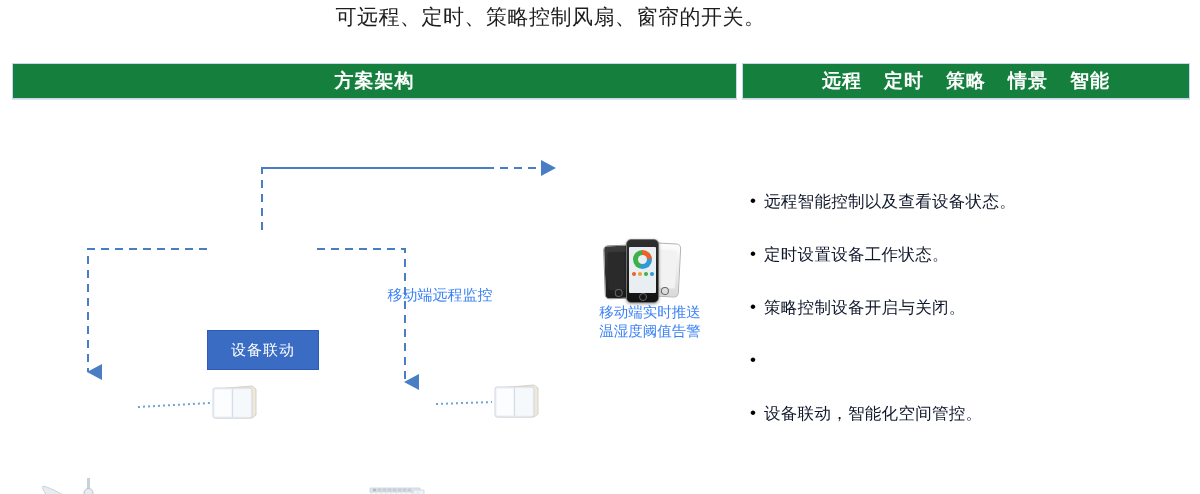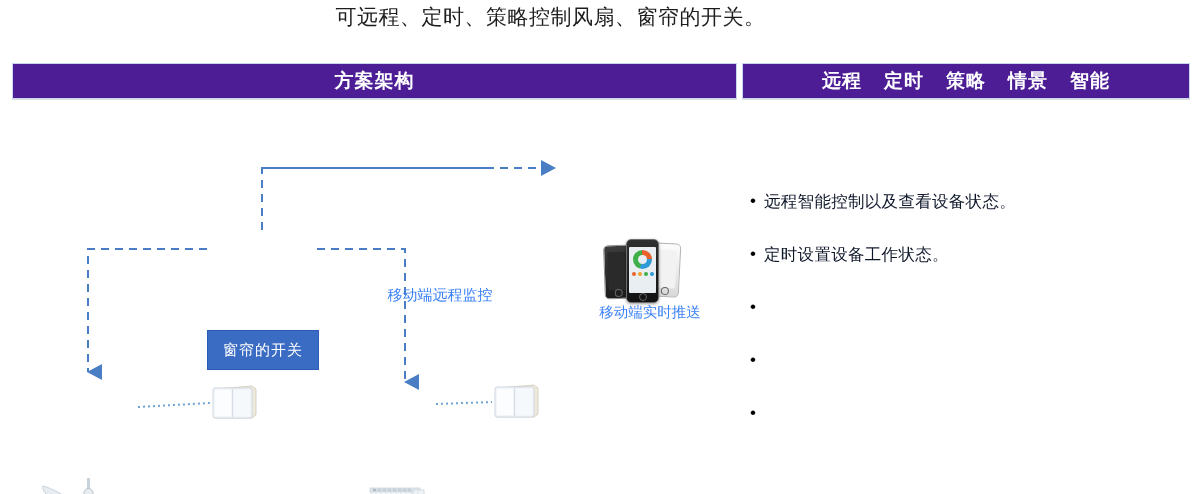--- a/index.html
+++ b/index.html
@@ -12,21 +12,21 @@
 
   
   .title{
     position:absolute;left:0;top:2px;width:1101px;text-align:center;
     font-size:21px;line-height:30px;color:#1d1d1d;letter-spacing:.5px;
   }
 
   
   .bar{
     position:absolute;top:63px;height:34px;
-    background:#4c1d95;
+    background:#15803d;
     border:1px solid #c9d6ef;
     box-shadow:0 1px 0 rgba(0,0,0,.12);
     color:#ffffff;font-size:19px;font-weight:bold;
     display:flex;align-items:center;justify-content:center;
     letter-spacing:1px;
   }
   .bar-left{left:12px;width:723px;}
   .bar-right{left:742px;width:446px;}
   .bar-right .seg{display:flex;gap:22px;}
 
@@ -113,21 +113,21 @@
 
       <path d="M207,149 L88,149 L88,272" stroke="#4a7ec4" stroke-width="2" fill="none" stroke-dasharray="8,6" marker-end="url(#ah-down)"></path>
 
       <path d="M317,149 L405,149 L405,282" stroke="#4a7ec4" stroke-width="2" fill="none" stroke-dasharray="8,6" marker-end="url(#ah-down)"></path>
 
       <path d="M138,307 L210,303" stroke="#6ea3d8" stroke-width="2" fill="none" stroke-dasharray="2,3"></path>
       <path d="M436,304 L492,302" stroke="#6ea3d8" stroke-width="2" fill="none" stroke-dasharray="2,3"></path>
     </svg>
 
     <div class="platform-box">
-      <span>窗帘的开关</span>
+      <span>设备联动</span>
     </div>
 
     <div class="lbl lbl-mobile-link">移动端远程监控</div>
 
     <div class="phones">
       <div class="phone back-l">
           <div class="scr"></div>
           <div class="home"></div>
         </div>
       <div class="phone back-r">
@@ -143,20 +143,21 @@
               <i style="background:#3faf4a"></i>
               <i style="background:#2e9ad6"></i>
           </div>
         </div>
         <div class="home"></div>
       </div>
     </div>
 
     <div class="lbl lbl-phone">
       <div>移动端实时推送</div>
+      <div>温湿度阈值告警</div>
     </div>
 
     <svg class="fan" viewBox="0 0 100 52">
       <rect x="47" y="0" width="3" height="13" fill="#c8d2da"></rect>
       <circle cx="48.5" cy="15" r="4.5" fill="#e8edf1" stroke="#b6c2cc" stroke-width="1"></circle>
       <path d="M46,19 L51,19 L53,26 L44,26 Z" fill="#dde4ea" stroke="#b6c2cc" stroke-width=".7"></path>
       <ellipse cx="48.5" cy="30" rx="11" ry="6" fill="#eef2f5" stroke="#bcc7d0" stroke-width="1"></ellipse>
       <path d="M40,28 C26,18 12,10 3,8 C1,12 9,22 24,30 Z" fill="#e6ecf1" stroke="#c0cad3" stroke-width=".8"></path>
       <path d="M57,31 C72,31 88,34 97,38 C96,42 82,44 62,38 Z" fill="#dfe6ec" stroke="#c0cad3" stroke-width=".8"></path>
       <path d="M43,35 C38,43 32,50 26,52 L44,52 C48,46 50,40 51,36 Z" fill="#e9eef3" stroke="#c0cad3" stroke-width=".8"></path>
@@ -212,22 +213,24 @@
     <div class="bullet">
       <span class="dot">•</span>
       <span class="txt">远程智能控制以及查看设备状态。</span>
     </div>
     <div class="bullet">
       <span class="dot">•</span>
       <span class="txt">定时设置设备工作状态。</span>
     </div>
     <div class="bullet">
       <span class="dot">•</span>
-    </div>
-    <div class="bullet">
-      <span class="dot">•</span>
-    </div>
-    <div class="bullet">
-      <span class="dot">•</span>
+      <span class="txt">策略控制设备开启与关闭。</span>
+    </div>
+    <div class="bullet">
+      <span class="dot">•</span>
+    </div>
+    <div class="bullet">
+      <span class="dot">•</span>
+      <span class="txt">设备联动，智能化空间管控。</span>
     </div>
   </div>
 
 </div>
 
 </body></html>

